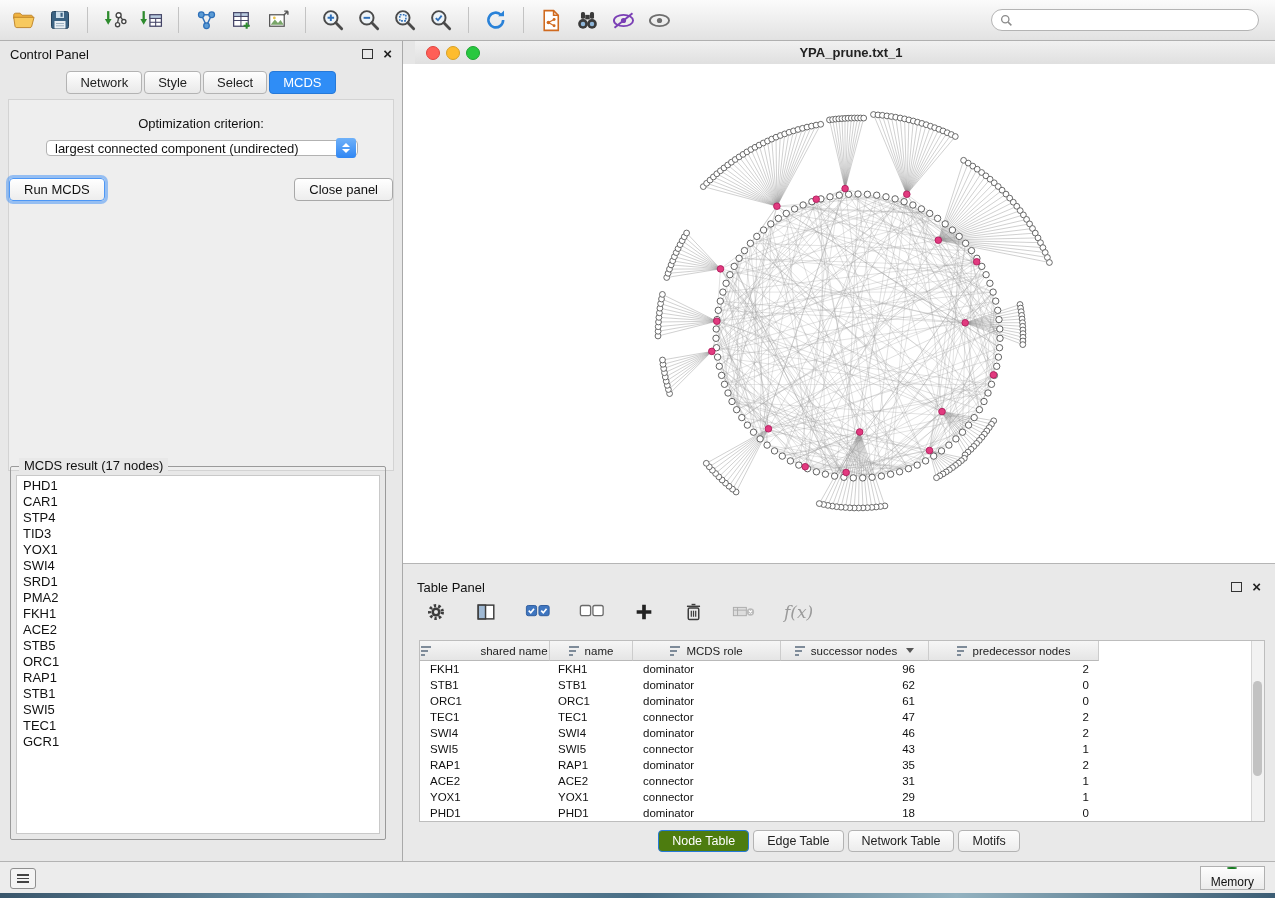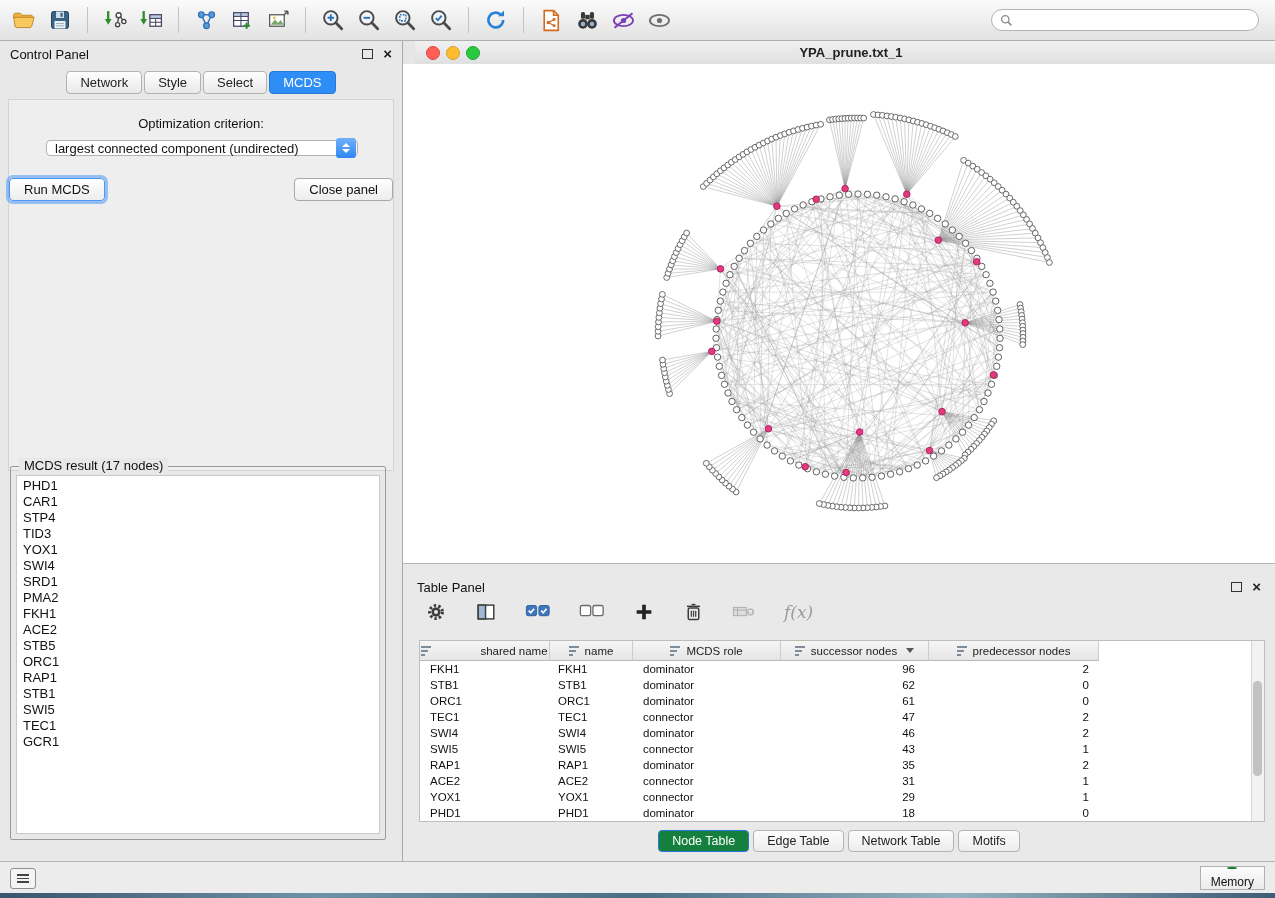--- a/index.html
+++ b/index.html
@@ -59,21 +59,21 @@
   .c0{width:130px;padding-left:10px;gap:48px;}
   .c1{width:83px;padding-left:8px;}
   .c2{width:148px;padding-left:10px;}
   .c3{width:148px;text-align:right;padding-right:14px;}
   .c4{width:170px;text-align:right;padding-right:10px;}
   .th.c0,.th.c1,.th.c2,.th.c3,.th.c4{padding:0;text-align:center;}
   #tscroll{position:absolute;right:0;top:0;width:12px;height:180px;background:#f2f2f2;border-left:1px solid #d5d5d5;}
   #tthumb{position:absolute;left:1px;top:40px;width:9px;height:95px;background:#c2c2c2;border-radius:5px;}
   #tp-tabs{position:absolute;left:0;right:0;top:266px;display:flex;justify-content:center;gap:4px;}
   .tp-tab{font-size:12.5px;padding:3px 13px;border:1px solid #b3b3b3;background:linear-gradient(#fdfdfd,#ececec);border-radius:4px;color:#222;}
-  .tp-tab.active{background:#15803d;border-color:#2679d8;color:#fff;}
+  .tp-tab.active{background:#4d7c0f;border-color:#2679d8;color:#fff;}
 
   
   #status-bar{position:absolute;left:0;top:861px;width:1275px;height:32px;background:#ececec;border-top:1px solid #b3b3b3;box-sizing:border-box;}
   #menu-btn{position:absolute;left:10px;top:6px;width:24px;height:19px;border:1px solid #8f8f8f;border-radius:3px;background:#f4f4f4;display:flex;flex-direction:column;align-items:center;justify-content:center;gap:2px;}
   #menu-btn i{display:block;width:12px;height:1.5px;background:#444;}
   #memory-btn{position:absolute;right:10px;top:4px;height:22px;border:1px solid #b0b0b0;border-radius:0;background:linear-gradient(#fdfdfd,#ebebeb);display:flex;align-items:center;gap:6px;padding:0 10px;font-size:12px;color:#111;flex-direction:column;}
   #memory-dot{width:10px;height:10px;border-radius:50%;background:#1f9e2c;border:1px solid #157a20;box-sizing:border-box;}
   #wallpaper-strip{position:absolute;left:0;top:893px;width:1275px;height:5px;background:linear-gradient(90deg,#39566b,#6e93a8,#4a6f86,#93b2c0,#3c5d74);}
 </style>
 </head>

